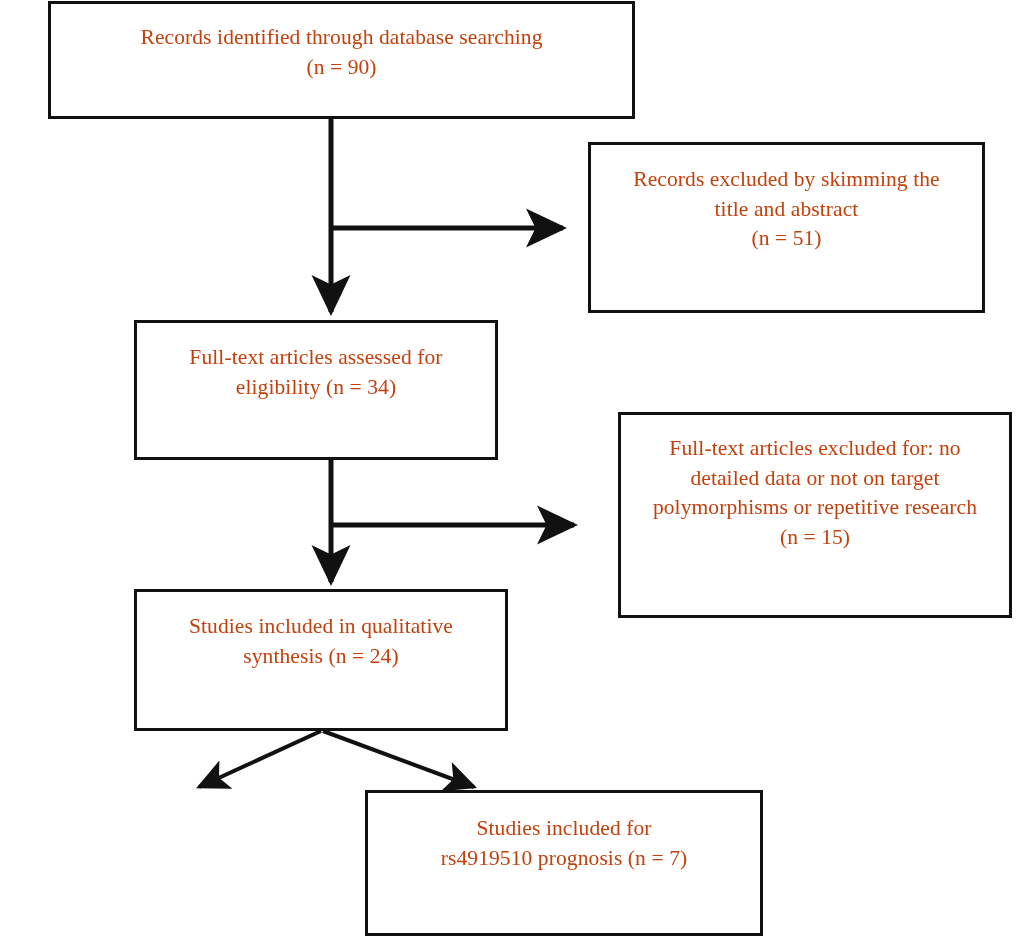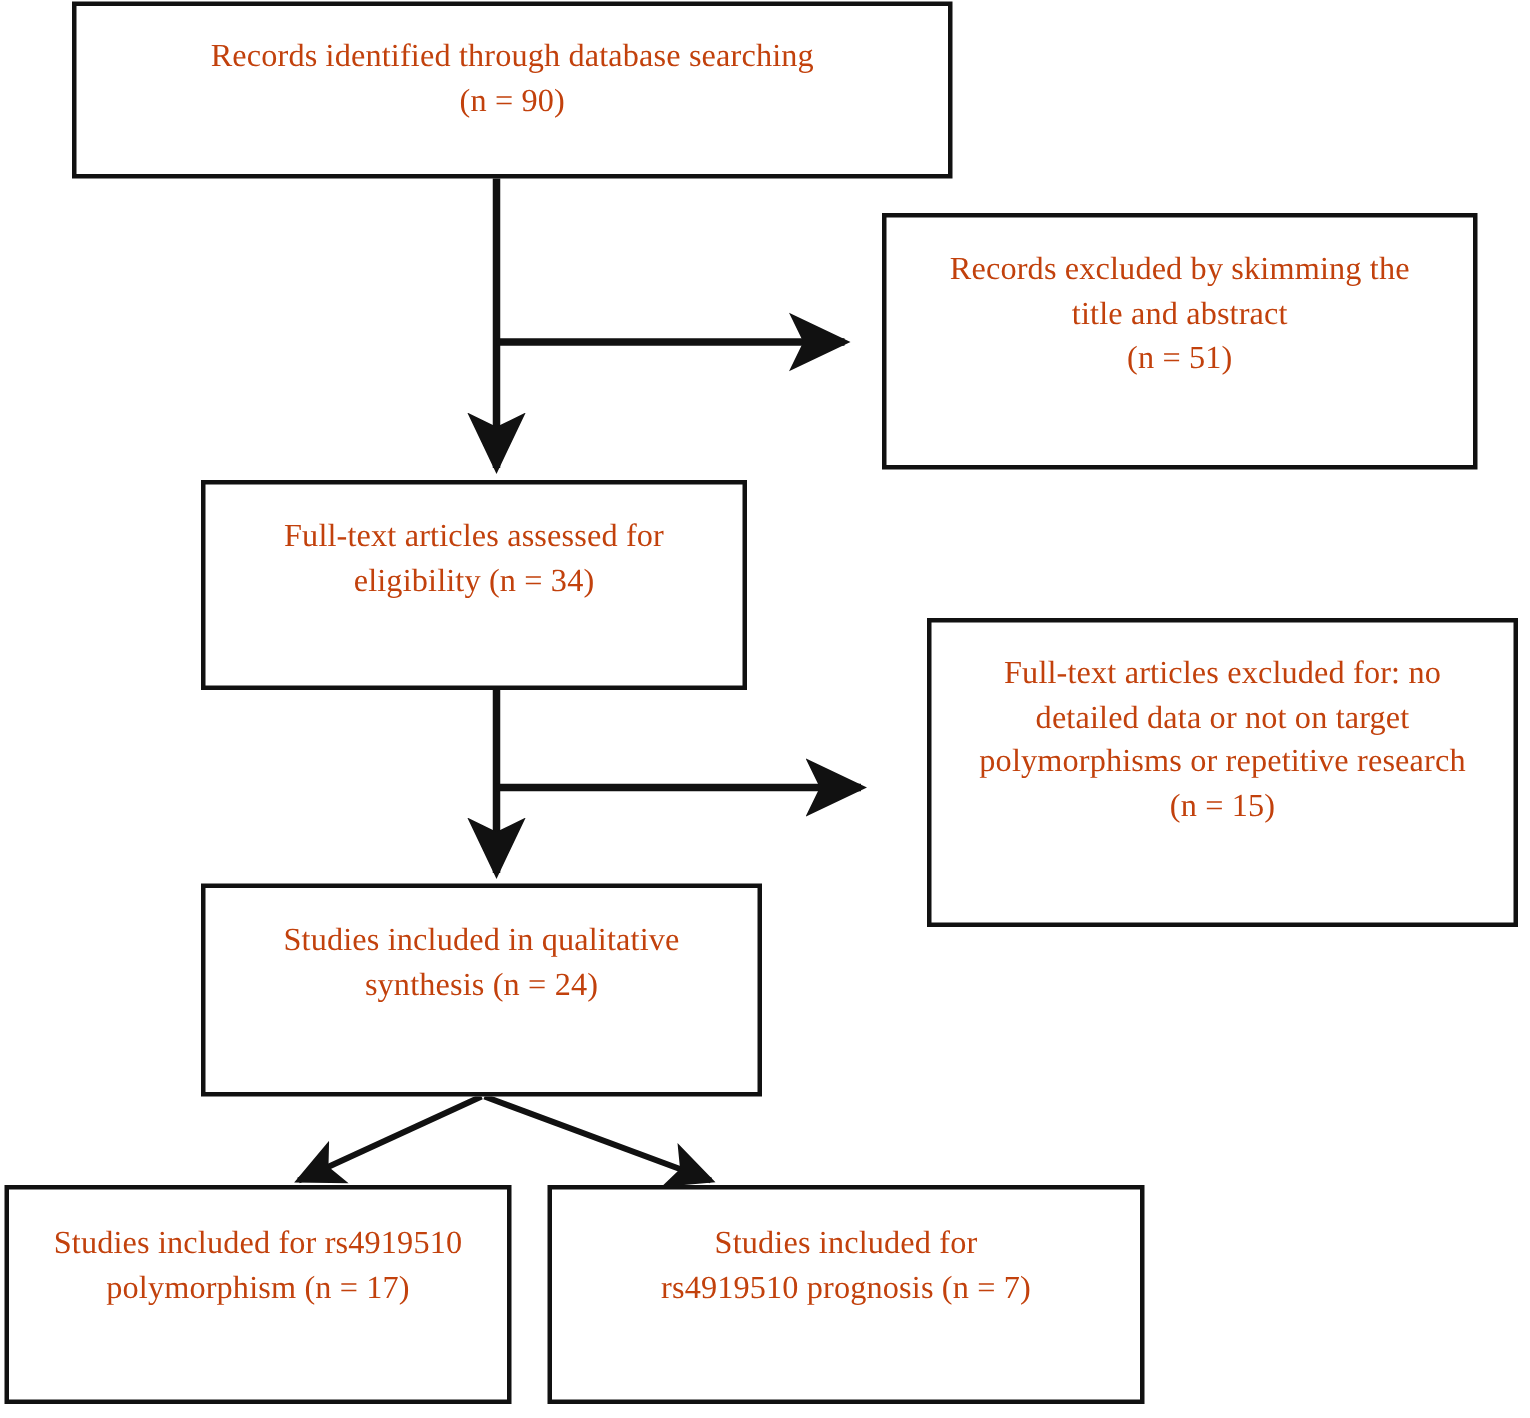--- a/index.html
+++ b/index.html
@@ -124,23 +124,19 @@
 detailed data or not on target
 polymorphisms or repetitive research
 (n = 15)</span>
   </div>
 
   <div class="flow-box" id="box-qualitative">
     <span class="box-text">Studies included in qualitative
 synthesis (n = 24)</span>
   </div>
 
-  <div class="flow-box" id="box-polymorphism">
-    <span class="box-text">Studies included for rs4919510
-polymorphism (n = 17)</span>
-  </div>
 
   <div class="flow-box" id="box-prognosis">
     <span class="box-text">Studies included for
 rs4919510 prognosis (n = 7)</span>
   </div>
 
 </div>
 
 </body></html>

